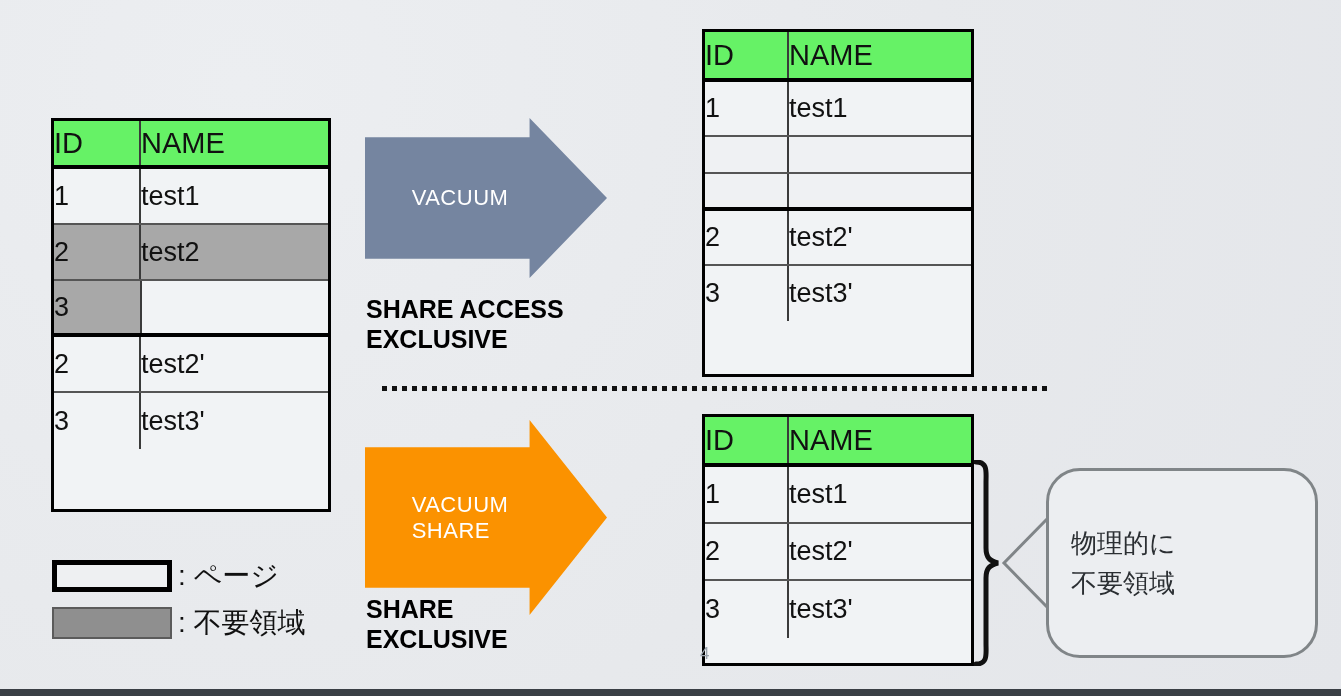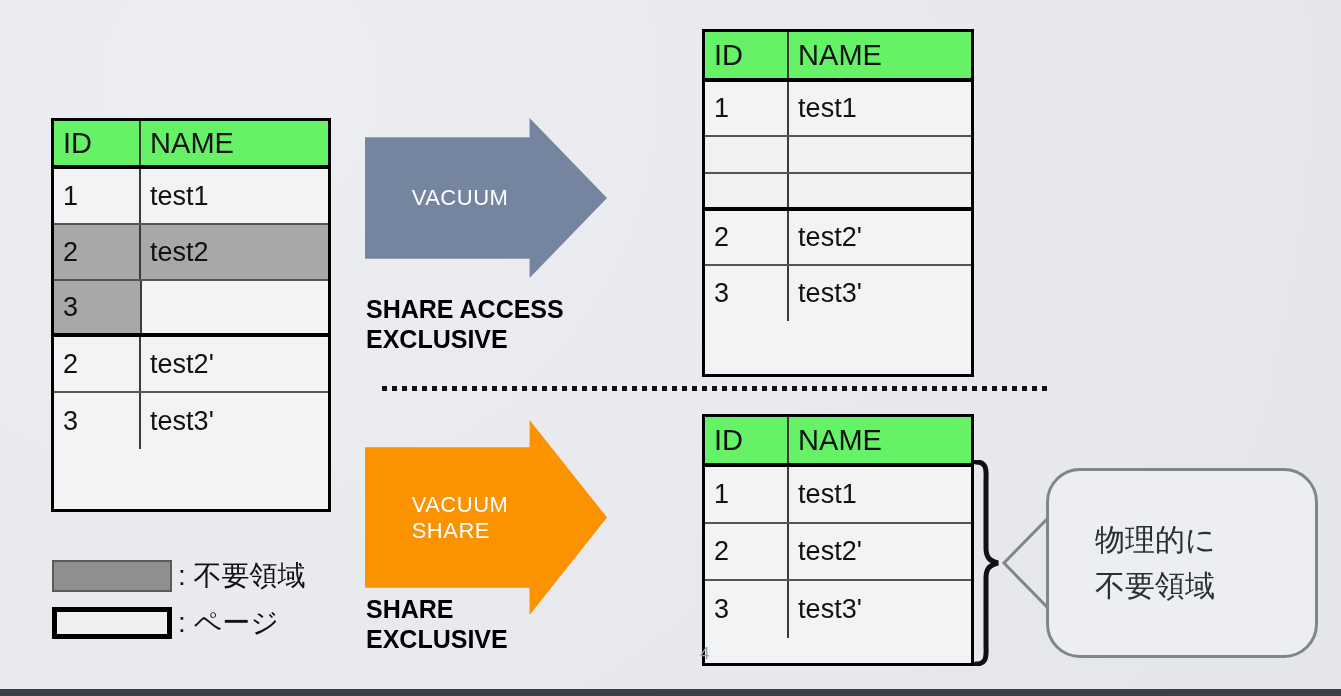--- a/index.html
+++ b/index.html
@@ -17,21 +17,21 @@
   }
   .bottom-edge{
     position:absolute;left:0;right:0;bottom:0;height:7px;
     background:#3a3f45;
   }
 
   
   .tbl{position:absolute;border:3px solid #000;box-sizing:border-box;background:#f1f3f5;}
   .trow{display:flex;box-sizing:border-box;}
   .trow .c{box-sizing:border-box;display:flex;align-items:center;
-           font-size:27px;color:#111;padding-left:9px;line-height:1;}
+           font-size:27px;color:#111;line-height:1;}
   .trow .c.idc{border-right:2px solid #3a3a3a;}
   .hdr .c{background:#66f266;font-size:29px;}
   .sep-thin{border-bottom:2px solid #555;}
   .sep-thick{border-bottom:4px solid #000;}
   .grayrow .c{background:#a8a8a8;}
   .emptyrow .c{background:#eff1f3;}
 
   
   #tbl-left{left:51px;top:118px;width:280px;height:394px;}
   #tbl-left .c.idc{width:88px;}
@@ -90,21 +90,21 @@
   .lg-txt{font-size:28px;color:#111;margin-left:6px;white-space:nowrap;}
 
   
   #brace{position:absolute;left:968px;top:460px;width:34px;height:206px;}
   #callout{
     position:absolute;left:1046px;top:468px;width:272px;height:190px;
     border:3px solid #808588;border-radius:34px;background:#eceef1;
     display:flex;flex-direction:column;justify-content:center;
     padding-left:22px;box-sizing:border-box;
   }
-  #callout .cline{font-size:30px;color:#2b2f33;line-height:1.55;margin-left:24px;}
+  #callout .cline{font-size:26px;color:#2b2f33;line-height:1.55;}
   #callout-tail{position:absolute;left:1000px;top:516px;width:50px;height:94px;}
 
   
   #pagenum{position:absolute;left:700px;top:644px;font-size:17px;color:#9aa3ad;}
 </style>
 </head>
 <body>
 
 <div id="slide">
 
@@ -198,26 +198,26 @@
 
   <div class="lock" id="lock-access">
     <div>SHARE</div>
     <div>EXCLUSIVE</div>
   </div>
 
   <div id="divider"></div>
 
   <div id="legend">
     <div class="lg-row">
+      <div class="lg-sw page"></div>
+      <div class="lg-txt">: ページ</div>
+    </div>
+    <div class="lg-row">
       <div class="lg-sw gray"></div>
       <div class="lg-txt">: 不要領域</div>
-    </div>
-    <div class="lg-row">
-      <div class="lg-sw page"></div>
-      <div class="lg-txt">: ページ</div>
     </div>
   </div>
 
   <svg id="brace" viewBox="0 0 34 206">
     <path d="M8 2 C20 2 18 12 18 22 L18 88 C18 98 22 101 30 103 C22 105 18 108 18 118 L18 184 C18 194 20 204 8 204" fill="none" stroke="#111" stroke-width="5" stroke-linecap="round"></path>
   </svg>
 
   <svg id="callout-tail" viewBox="0 0 50 94">
     <path d="M48 2 L4 47 L48 92" fill="none" stroke="#808588" stroke-width="3"></path>
   </svg>

